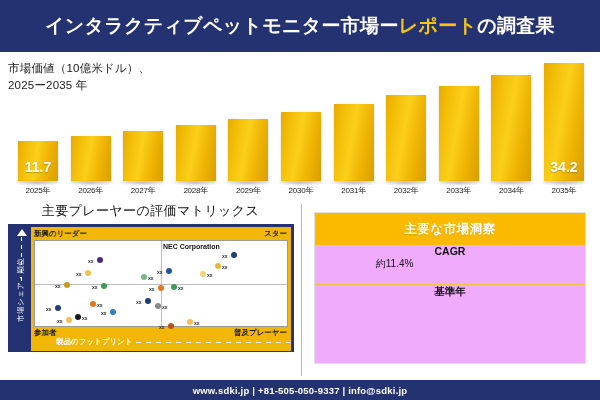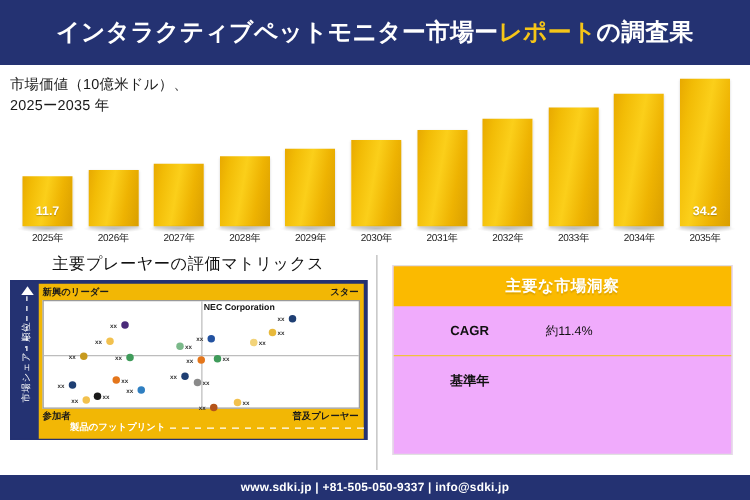--- a/index.html
+++ b/index.html
@@ -45,21 +45,21 @@
     background:linear-gradient(100deg,#e8a900 0%,#f2bc06 18%,#fbcf1a 45%,#eeb302 72%,#d99e00 100%);
     position:relative;
     box-shadow:0 1px 2px rgba(0,0,0,.18);
   }
   .bar::after{
     content:"";position:absolute;left:-4px;right:-4px;bottom:-5px;height:6px;
     background:radial-gradient(ellipse at center,rgba(0,0,0,.22) 0%,rgba(0,0,0,0) 72%);
   }
   .bar-value{
     position:absolute;left:0;right:0;bottom:6px;
-    text-align:center;color:#ffffff;font-size:10px;font-weight:bold;
+    text-align:center;color:#ffffff;font-size:14px;font-weight:bold;
     text-shadow:0 1px 1px rgba(0,0,0,.25);
   }
   #axis{
     position:absolute;left:18px;top:129px;width:566px;height:19px;
     display:flex;align-items:center;justify-content:space-between;
   }
   .axis-label{
     width:40px;text-align:center;font-size:8px;color:#222;letter-spacing:-.2px;
   }
 
@@ -149,20 +149,21 @@
   }
   #insights-head{
     height:32px;background:#fbba00;
     display:flex;align-items:center;justify-content:center;
     color:#ffffff;font-size:12.5px;font-weight:bold;letter-spacing:.5px;
     text-shadow:0 1px 1px rgba(0,0,0,.12);
   }
   .ins-row{
     height:39px;display:flex;align-items:center;
     border-bottom:1px solid #f0c33c;
+    flex-direction:column;
   }
   .ins-row:last-child{border-bottom:none;}
   .ins-k{
     width:45%;text-align:center;font-size:10.5px;font-weight:bold;color:#111;
   }
   .ins-v{
     width:55%;text-align:left;font-size:10px;color:#111;
   }
 
   

